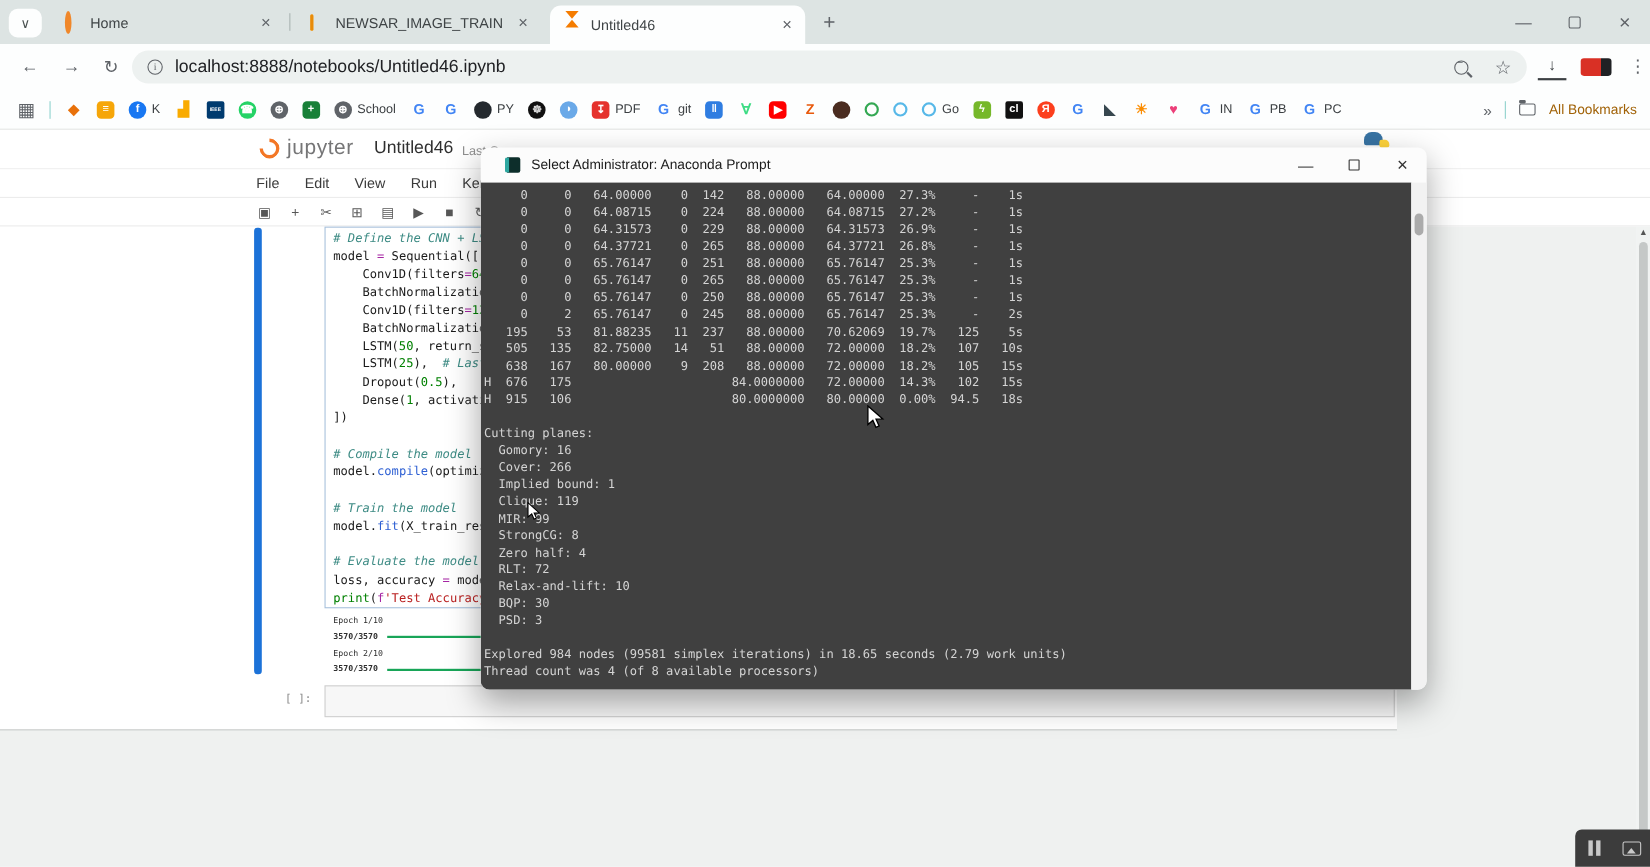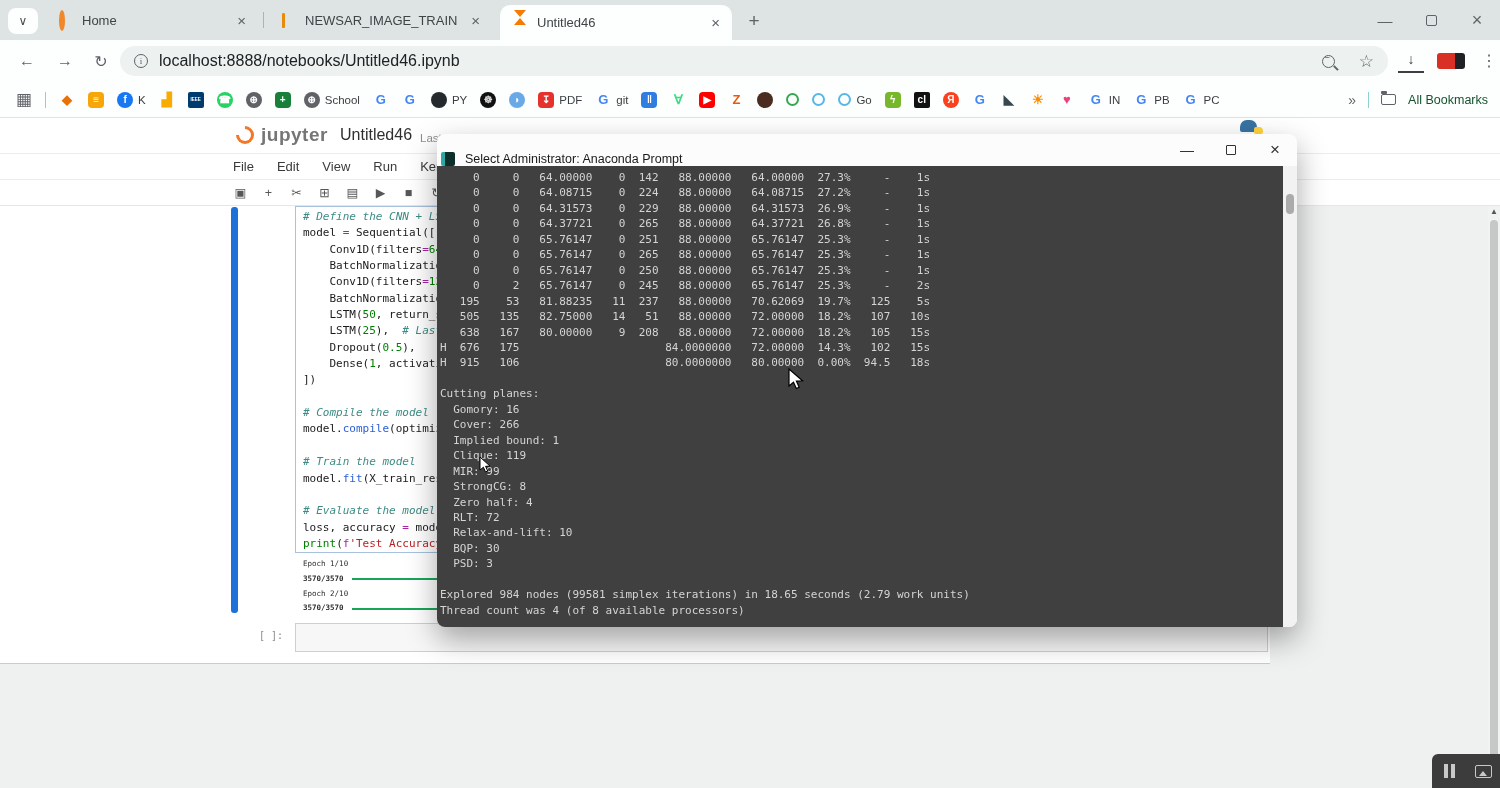--- a/index.html
+++ b/index.html
@@ -39,24 +39,24 @@
   .bm-left { position:absolute; left:16px; top:0; height:35px; display:flex; align-items:center; gap:13px; }
   .apps-grid { font-size:17px; color:#5f6368; }
   .bm-sep { width:1px; height:16px; background:#8fd2cd; }
   .bm-item { display:flex; align-items:center; gap:5px; }
   .bm-ico { width:16px; height:16px; display:flex; align-items:center; justify-content:center; font-size:10px; font-weight:bold; flex:0 0 auto; }
   .bm-label { font-size:11.5px; color:#3c4043; white-space:nowrap; }
   .bm-right { position:absolute; right:12px; top:0; height:35px; display:flex; align-items:center; gap:12px; }
   .chevrons { font-size:14px; color:#5f6368; }
   .folder-icon { width:15px; height:11px; border:1.5px solid #5f6368; border-radius:2px; position:relative; }
   .folder-icon:before { content:""; position:absolute; left:-1px; top:-4px; width:6px; height:2.5px; background:#5f6368; border-radius:1px; }
-  .allbm-label { font-size:12.5px; color:#14532d; }
+  .allbm-label { font-size:12.5px; color:#a16207; }
   
   .nb-title-row { position:absolute; left:0; top:118px; width:1500px; height:36px; background:#fff; border-bottom:1px solid #ececec; }
-  .jlogo { position:absolute; left:236px; top:6px; display:flex; align-items:center;font-weight:bold; }
+  .jlogo { position:absolute; left:236px; top:6px; display:flex; align-items:center; }
   .jlogo-mark { width:18px; height:18px; border:3px solid #f37726; border-top-color:transparent; border-radius:50%; transform:rotate(-45deg); margin-right:7px; }
   .jlogo-text { font-size:19px; color:#767677; letter-spacing:0.5px; }
   .nb-title { position:absolute; left:340px; top:8px; font-size:16px; color:#2f2f2f; }
   .nb-checkpoint { position:absolute; left:420px; top:14px; font-size:11.5px; color:#8e8e8e; white-space:nowrap; }
   .kernel-logo { position:absolute; left:1237px; top:2px; width:26px; height:15px; }
   .kl-blue { position:absolute; left:3px; top:0; width:17px; height:12px; background:#3873a3; border-radius:7px 7px 2px 2px; }
   .kl-yellow { position:absolute; right:0; top:7px; width:9px; height:7px; background:#ffd43b; border-radius:2px 4px 2px 2px; }
   .nb-menu-row { position:absolute; left:0; top:154px; width:1500px; height:26px; background:#fff; border-bottom:1px solid #ececec; display:flex; align-items:center; padding-left:233px; gap:23px; }
   .menu-item { font-size:13px; color:#3a3a3a; }
   .nb-toolbar-row { position:absolute; left:0; top:180px; width:1500px; height:26px; background:#fff; border-bottom:1px solid #e6e6e6; display:flex; align-items:center; padding-left:234px; gap:15px; }
@@ -78,21 +78,21 @@
   .out-row { height:14.8px; display:flex; align-items:center; }
   .out-bold { font-weight:bold; }
   .prog-bar { display:inline-block; width:95px; height:2px; background:#18a558; margin-left:8px; }
   .empty-prompt { position:absolute; left:259px; top:424px; font-family:"DejaVu Sans Mono", monospace; font-size:10px; color:#8a8a8a; }
   .empty-cell-box { position:absolute; left:295px; top:417px; width:973px; height:29px; background:#f7f7f7; border:1px solid #cfcfcf; }
   .page-scrollbar { position:absolute; left:1488px; top:0; width:12px; height:582px; background:#f1f3f2; }
   .sb-arrow { position:absolute; left:0; top:1px; width:12px; text-align:center; font-size:8px; color:#555; }
   .sb-thumb { position:absolute; left:2px; top:14px; width:8px; height:545px; background:#c5c8c7; border-radius:4px; }
   
   .term { position:absolute; left:437px; top:134px; width:860px; height:493px; background:#fcfcfc; border-radius:8px; box-shadow:0 12px 30px rgba(0,0,0,0.35); overflow:hidden; }
-  .term-title { height:32px; display:flex; align-items:flex-end; padding-left:4px; }
+  .term-title { height:32px; display:flex; align-items:center; padding-left:22px; }
   .term-ico { width:14px; height:14px; background:#0d2e2b; border-left:4px solid #2ea7a0; border-radius:2px; margin-right:10px; }
   .term-title-text { font-size:12.5px; color:#1b1b1b; }
   .term-controls { margin-left:auto; display:flex; height:32px; }
   .term-btn { width:44px; height:32px; display:flex; align-items:center; justify-content:center; color:#333; font-size:14px; }
   .term-max-box { width:10px; height:10px; border:1.3px solid #333; border-radius:1px; }
   .term-body { height:461px; display:flex; }
   .console { flex:1; background:#404040; }
   .console pre { margin:0; padding:4px 0 0 3px; font-family:"DejaVu Sans Mono", monospace; font-size:11px; line-height:15.45px; color:#d4d4d4; white-space:pre; }
   .term-gutter { width:14px; background:#f2f2f2; position:relative; }
   .term-thumb { position:absolute; left:3px; top:28px; width:8px; height:20px; background:#ababab; border-radius:4px; }

